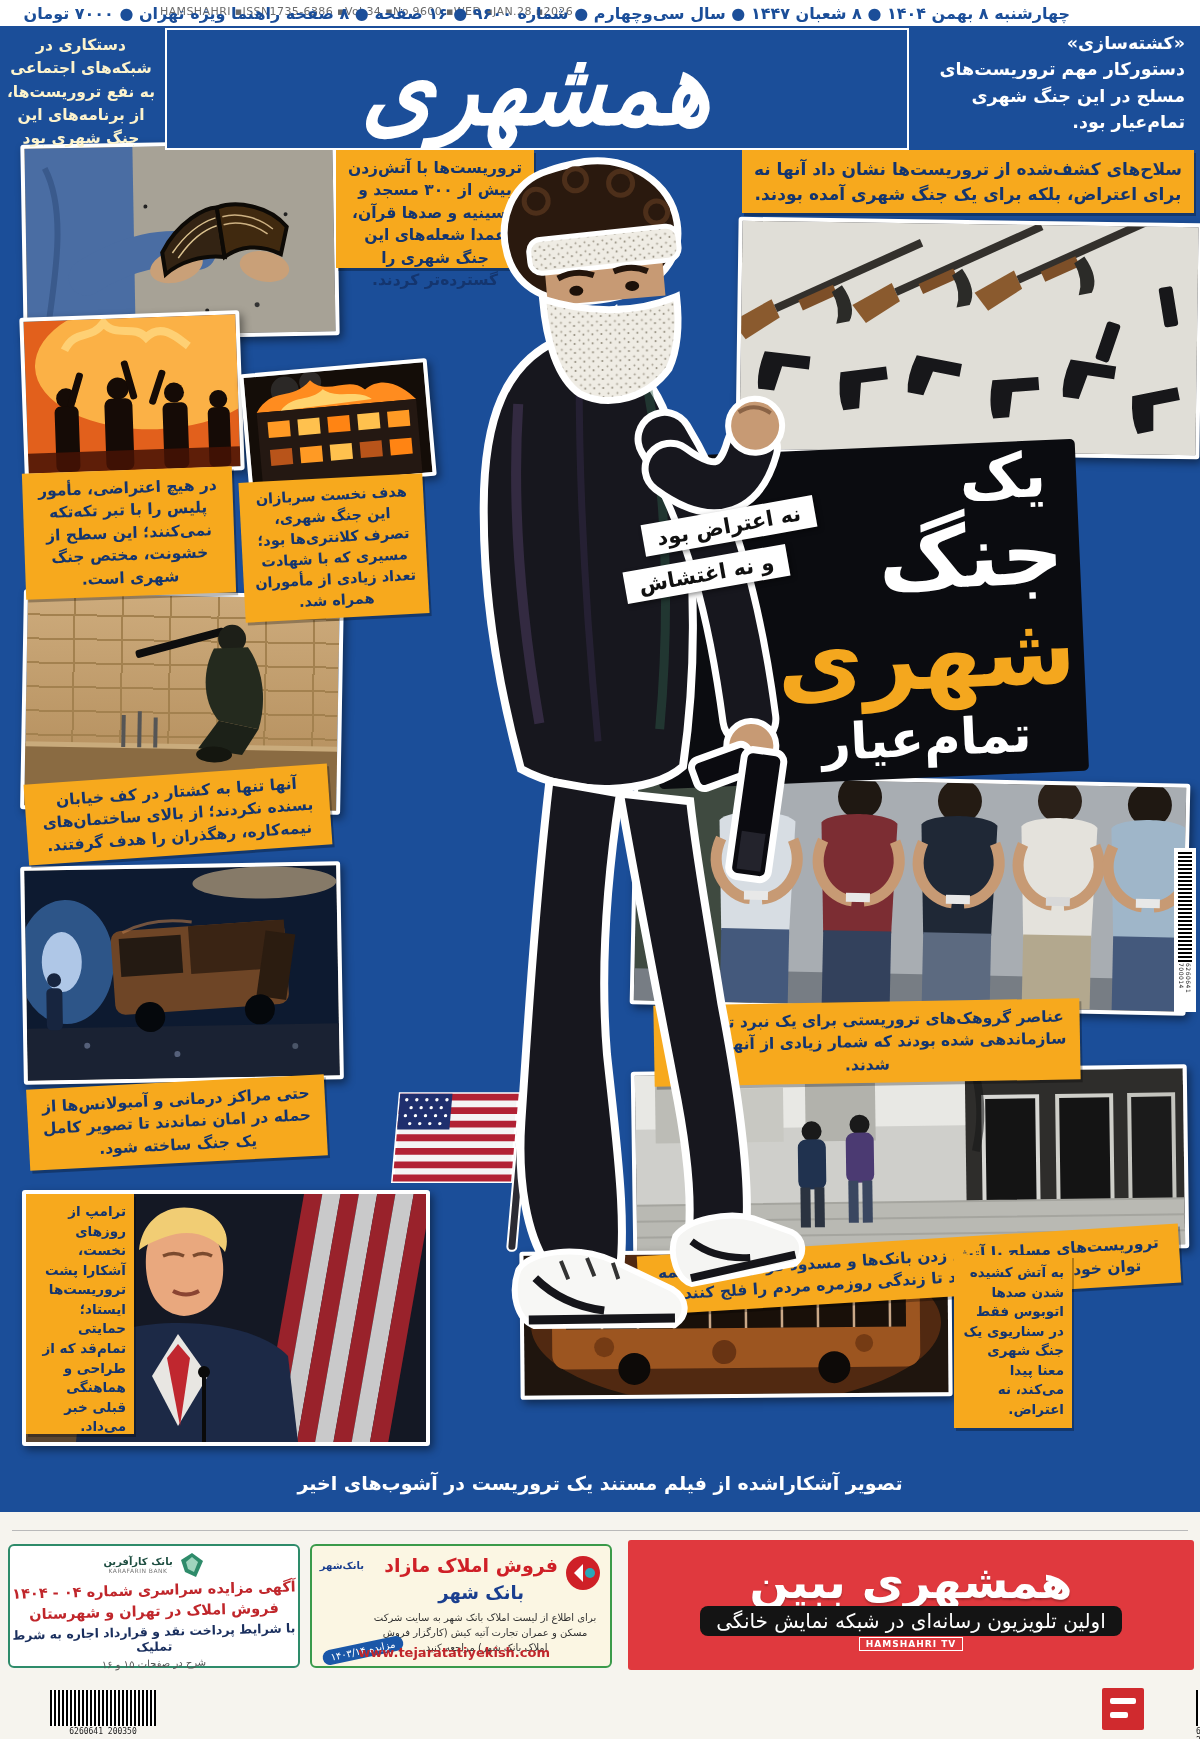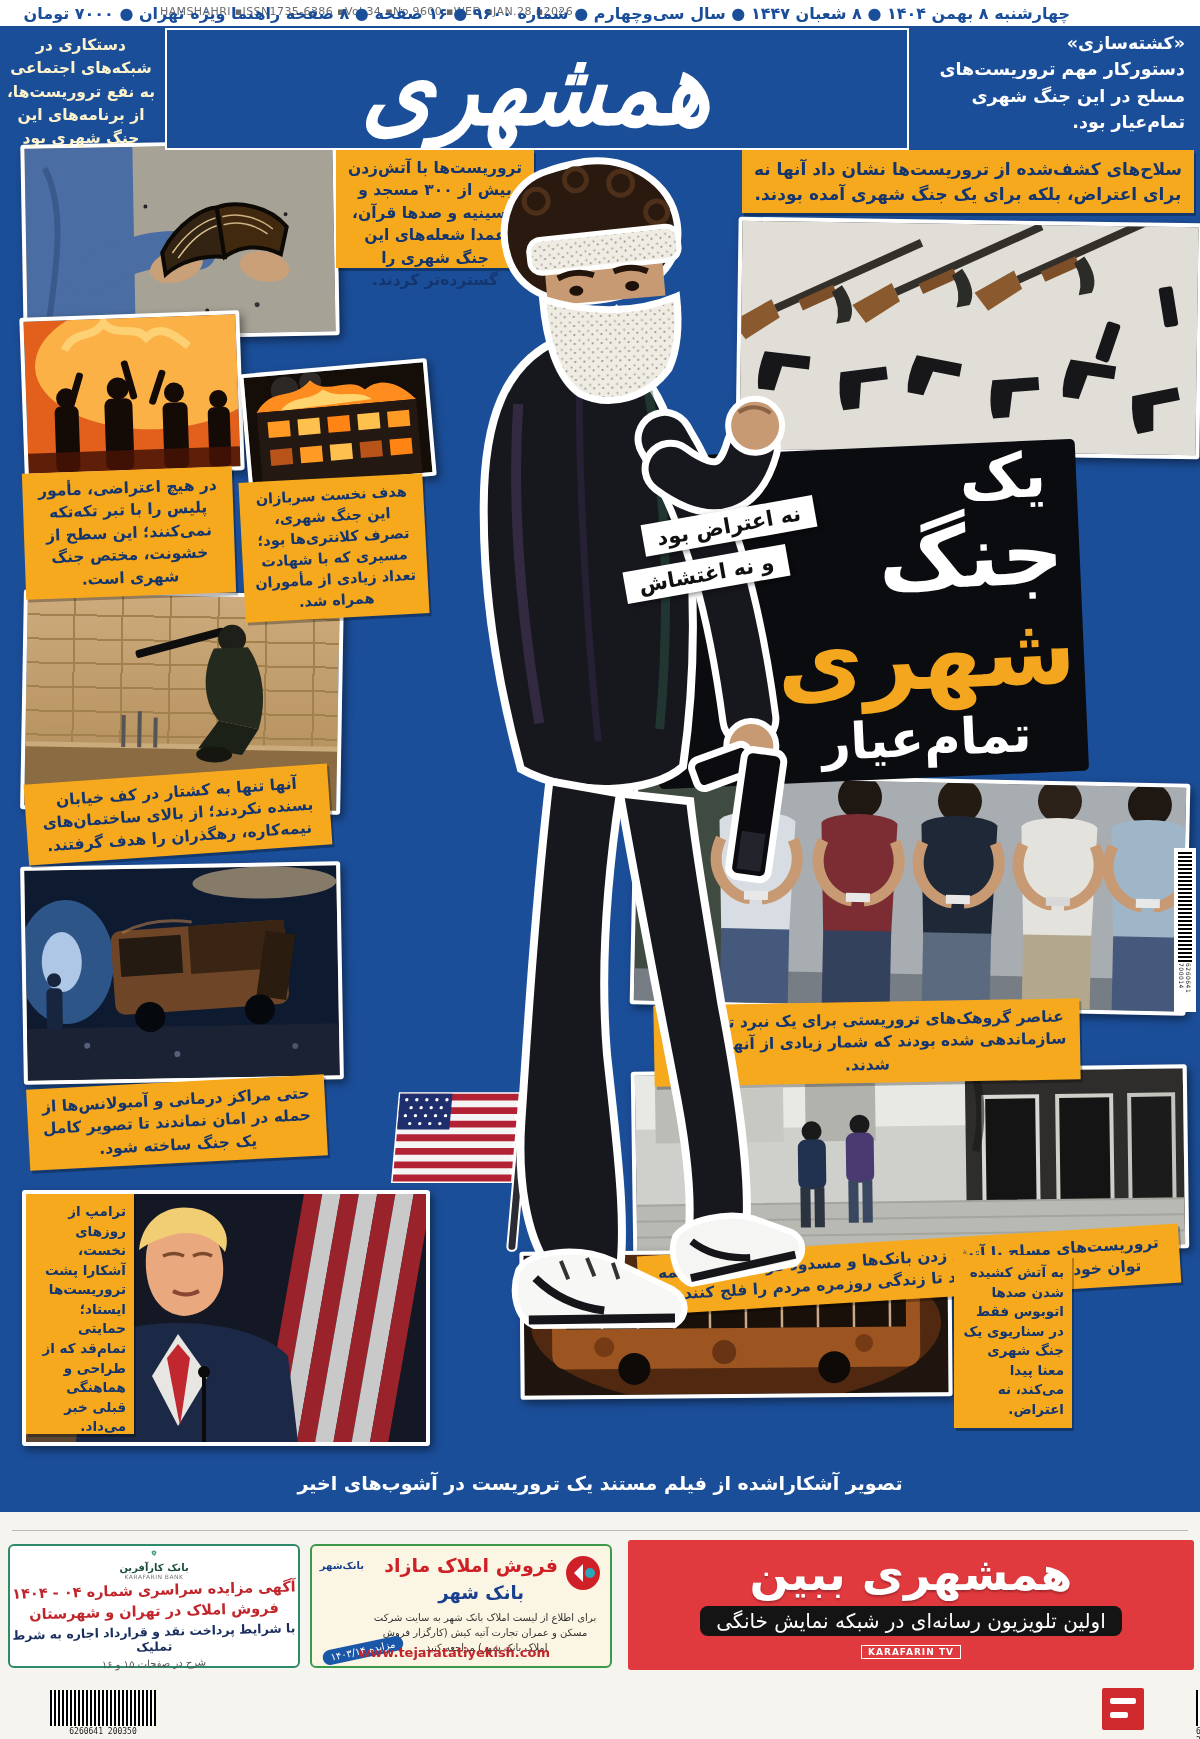--- a/index.html
+++ b/index.html
@@ -50,37 +50,37 @@
   .sniperwall{background:
       repeating-linear-gradient(0deg,rgba(0,0,0,0) 0 22px,#a3814f 22px 24px),
       repeating-linear-gradient(90deg,rgba(0,0,0,0) 0 46px,#a3814f 46px 48px),
       linear-gradient(#cdab7c,#b08a58);}
   
   .footer{position:absolute;top:1512px;left:0;width:1200px;height:227px;background:#f6f4ee;z-index:2;}
   .rule{position:absolute;top:18px;left:12px;width:1176px;height:1px;background:#b9b9b9;}
   .ad{position:absolute;box-sizing:border-box;direction:rtl;}
   .ad-karafarin{left:8px;top:32px;width:292px;height:124px;background:#fff;border:2px solid #2e8b6a;
                 border-radius:6px;text-align:center;padding-top:4px;}
-  .ad-karafarin .bankrow{display:flex;align-items:center;justify-content:center;gap:6px;height:30px;flex-direction:column;}
+  .ad-karafarin .bankrow{display:flex;align-items:center;justify-content:center;gap:6px;height:30px;}
   .ad-karafarin .bfa{font-size:10px;color:#1d4d40;font-weight:bold;line-height:1.1;}
   .ad-karafarin .ben{font-size:6px;color:#777;letter-spacing:.5px;}
   .ad-karafarin .l1,.ad-karafarin .l2{color:#c0262b;font-weight:bold;font-size:14.5px;line-height:1.45;transform:rotate(-1.5deg);}
   .ad-karafarin .l3{color:#1a2f5e;font-weight:bold;font-size:12.5px;transform:rotate(-1.5deg);margin-top:2px;}
   .ad-karafarin .l4{color:#555;font-size:10px;margin-top:4px;transform:rotate(-1.5deg);}
   .ad-shahr{left:310px;top:32px;width:302px;height:124px;background:#fbf6e3;border:2px solid #3a9a4a;border-radius:6px;}
   .ad-shahr .t1{position:absolute;right:52px;top:8px;color:#cf2027;font-weight:bold;font-size:19px;}
   .ad-shahr .t2{position:absolute;right:86px;top:36px;color:#1a3f8f;font-weight:bold;font-size:18px;}
   .ad-shahr .icon{position:absolute;right:8px;top:8px;}
   .ad-shahr .brand{position:absolute;left:8px;top:14px;width:44px;text-align:center;font-size:10px;color:#1a3f8f;font-weight:bold;}
   .ad-shahr .body{position:absolute;right:10px;left:58px;top:64px;font-size:10px;color:#333;line-height:1.5;text-align:center;}
   .ad-shahr .badge{position:absolute;left:10px;bottom:8px;background:#1a57a8;color:#fff;font-size:10px;
                    padding:2px 8px;border-radius:8px;transform:rotate(-12deg);direction:rtl;}
   .ad-shahr .url{position:absolute;right:60px;bottom:6px;color:#c0262b;font-weight:bold;font-size:13px;direction:ltr;}
   .ad-tv{left:628px;top:28px;width:566px;height:130px;background:#e0393e;border-radius:3px;
-         display:flex;flex-direction:column;align-items:center;justify-content:center;gap:9px;}
+         display:flex;flex-direction:column;align-items:center;justify-content:center;gap:1px;}
   .ad-tv .t{color:#fff;font-weight:bold;font-size:46px;line-height:1;text-shadow:0 2px 2px rgba(0,0,0,.25);}
   .ad-tv .s{background:#141414;color:#fff;font-weight:normal;font-size:20px;padding:3px 16px;border-radius:8px;}
   .ad-tv .lg{color:#fff;font-size:9px;font-weight:bold;letter-spacing:1px;border:1px solid #fff;padding:1px 6px;}
   .bc{position:absolute;display:flex;flex-direction:column;align-items:center;padding-left:46px;}
   .bc .bars{width:100%;height:36px;background:repeating-linear-gradient(90deg,#000 0 2px,#fff 2px 4px);}
   .bc .num{font-size:8px;color:#222;font-family:"DejaVu Sans Mono",monospace;margin-top:1px;}
   .bc-left{left:4px;top:178px;width:106px;}
   .bc-right{left:1150px;top:178px;width:46px;}
   .redtab{position:absolute;left:1102px;top:176px;width:42px;height:42px;background:#d02a2e;border-radius:2px;}
   .redtab:before{content:"";position:absolute;left:8px;top:10px;width:26px;height:6px;background:#fff;border-radius:2px;}
@@ -535,21 +535,21 @@
       <div class="t2">بانک شهر</div>
       <div class="brand">بانک‌شهر</div>
       <div class="body">برای اطلاع از لیست املاک بانک شهر به سایت شرکت مسکن و عمران تجارت آتیه کیش (کارگزار فروش املاک بانک شهر) مراجعه کنید.</div>
       <div class="badge">مزایده ۱۴۰۳/۱۴</div>
       <div class="url">www.tejaratatiyekish.com</div>
     </div>
 
     <div class="ad ad-tv">
       <div class="t">همشهری ببین</div>
       <div class="s">اولین تلویزیون رسانه‌ای در شبکه نمایش خانگی</div>
-      <div class="lg">KARAFARIN TV</div>
+      <div class="lg">HAMSHAHRI TV</div>
     </div>
 
     <div class="bc bc-left">
       <div class="bars"></div>
       <div class="num">6260641 200350</div>
     </div>
     <div class="redtab"></div>
     <div class="bc bc-right">
       <div class="bars"></div>
       <div class="num">6260641 200014</div>

